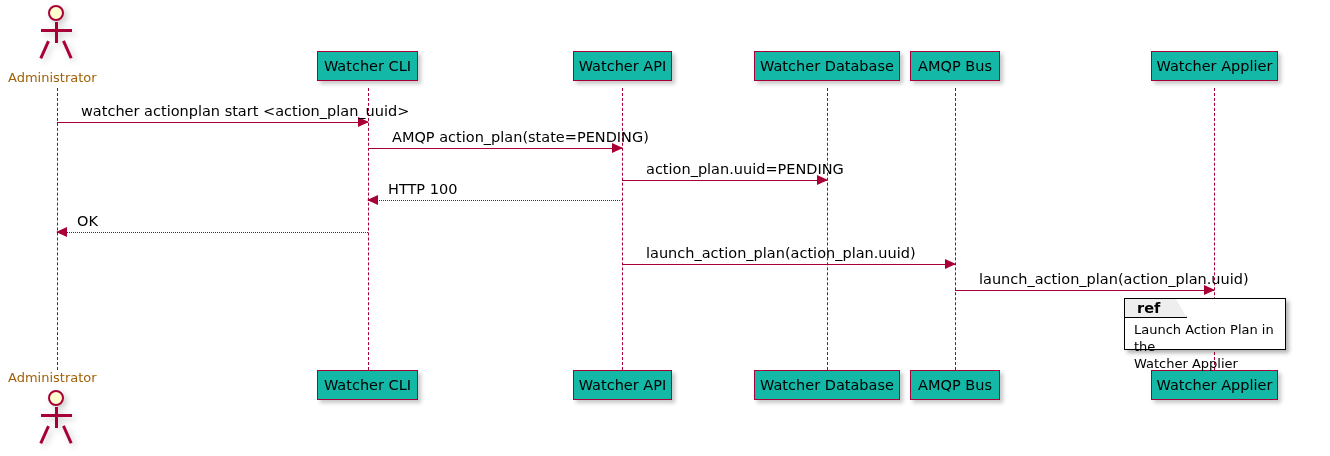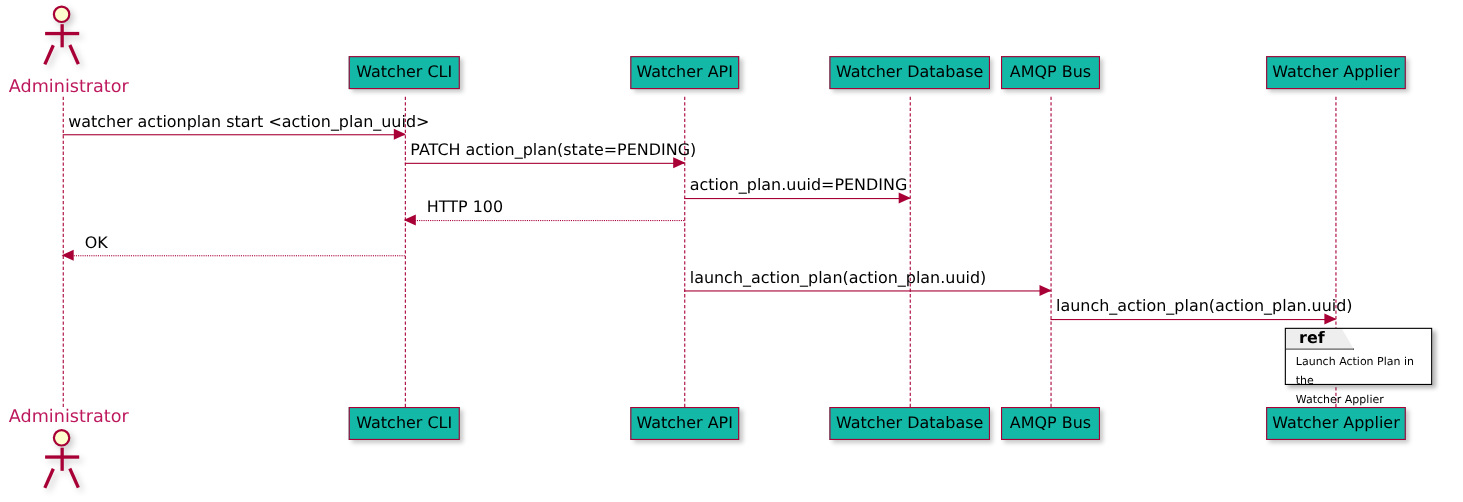--- a/index.html
+++ b/index.html
@@ -30,52 +30,52 @@
     background:#FEFECE;border:2px solid #A80036;box-sizing:border-box;
   }
   .actor .body{position:absolute;left:20px;top:17px;width:2.5px;height:21px;background:#A80036;}
   .actor .arms{position:absolute;left:6px;top:24px;width:31px;height:2.5px;background:#A80036;}
   .actor .legL{position:absolute;left:12px;top:36px;width:2.5px;height:19px;background:#A80036;
     transform:rotate(24deg);transform-origin:top center;}
   .actor .legR{position:absolute;left:27px;top:36px;width:2.5px;height:19px;background:#A80036;
     transform:rotate(-24deg);transform-origin:top center;}
   .actor-shadow{filter:drop-shadow(3px 3px 3px rgba(0,0,0,0.20));}
   .actor-label{
-    position:absolute;font-size:16px;color:#be185d;white-space:nowrap;line-height:1;
+    position:absolute;font-size:13px;color:#a16207;white-space:nowrap;line-height:1;
   }
 
   
   .msg{position:absolute;height:0;}
   .msg .line{position:absolute;left:0;top:0;width:100%;height:0;border-top:1.5px solid #A80036;}
   .msg.dotted .line{border-top:1.5px dotted #A80036;}
   .msg .head{position:absolute;top:-5px;width:0;height:0;}
   .msg.right .head{right:-1px;border-top:5.5px solid transparent;border-bottom:5.5px solid transparent;border-left:11px solid #A80036;}
   .msg.left  .head{left:-1px; border-top:5.5px solid transparent;border-bottom:5.5px solid transparent;border-right:11px solid #A80036;}
   .msg .label{
     position:absolute;bottom:4px;font-size:14.5px;color:#000000;
     white-space:nowrap;line-height:1;
   }
-  .msg.right .label{left:5px;}
+  .msg.right .label{left:24px;}
   .msg.left  .label{left:20px;}
 
   
   .reffrag{
     position:absolute;box-sizing:border-box;
     background:#FFFFFF;border:1.5px solid #000000;
     box-shadow:3px 3px 4px rgba(0,0,0,0.30);
   }
   .reftab{
     position:absolute;left:0;top:0;box-sizing:border-box;
     background:#EEEEEE;border-right:1.5px solid #000000;border-bottom:1.5px solid #000000;
     font-weight:bold;font-size:14.5px;color:#000000;
     display:flex;align-items:center;padding-left:12px;
     clip-path:polygon(0 0, calc(100% - 11px) 0, 100% 100%, 0 100%);
   }
   .reftext{
-    position:absolute;left:9px;font-size:10px;color:#000000;line-height:17px;
+    position:absolute;left:9px;font-size:13px;color:#000000;line-height:17px;
     white-space:pre-line;
   }
 </style>
 </head>
 <body>
 
 <div id="diagram">
 
   <div class="lifeline" style="left: 57px; top: 88px; height: 282px;"></div>
   <div class="lifeline" style="left: 368px; top: 88px; height: 282px;"></div>
@@ -115,21 +115,21 @@
   <div class="pbox" style="left: 1151px; width: 127px; top: 370px;">Watcher Applier</div>
 
   <div class="msg right" style="left: 57px; width: 311px; top: 122px;">
     <div class="line"></div>
     <div class="head"></div>
     <div class="label">watcher actionplan start &lt;action_plan_uuid&gt;</div>
   </div>
   <div class="msg right" style="left: 368px; width: 254px; top: 148px;">
     <div class="line"></div>
     <div class="head"></div>
-    <div class="label">PATCH action_plan(state=PENDING)</div>
+    <div class="label">AMQP action_plan(state=PENDING)</div>
   </div>
   <div class="msg right" style="left: 622px; width: 205px; top: 180px;">
     <div class="line"></div>
     <div class="head"></div>
     <div class="label">action_plan.uuid=PENDING</div>
   </div>
   <div class="msg left dotted" style="left: 368px; width: 254px; top: 200px;">
     <div class="line"></div>
     <div class="head"></div>
     <div class="label">HTTP 100</div>
@@ -143,19 +143,19 @@
     <div class="line"></div>
     <div class="head"></div>
     <div class="label">launch_action_plan(action_plan.uuid)</div>
   </div>
   <div class="msg right" style="left: 955px; width: 259px; top: 290px;">
     <div class="line"></div>
     <div class="head"></div>
     <div class="label">launch_action_plan(action_plan.uuid)</div>
   </div>
 
-  <div class="reffrag" id="ref-frag" style="left: 1168px; top: 298px; width: 134px; height: 52px;">
+  <div class="reffrag" id="ref-frag" style="left: 1124px; top: 298px; width: 162px; height: 52px;">
     <div class="reftab" id="ref-tab" style="width: 62px; height: 19px;">ref</div>
     <div class="reftext" id="ref-text" style="top: 22px;">Launch Action Plan in the
 Watcher Applier</div>
   </div>
 
 </div>
 
 </body></html>

